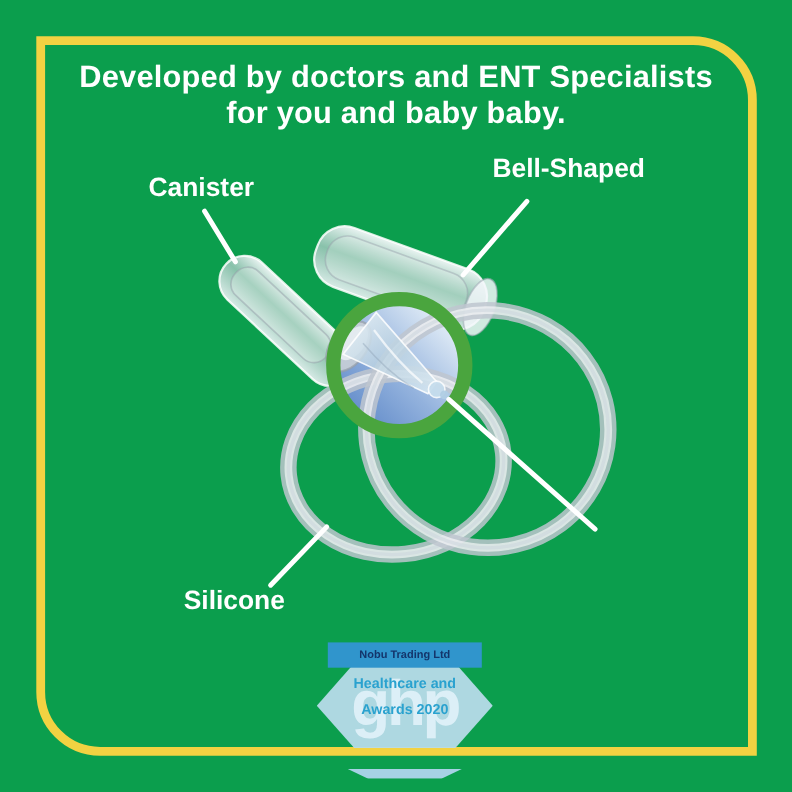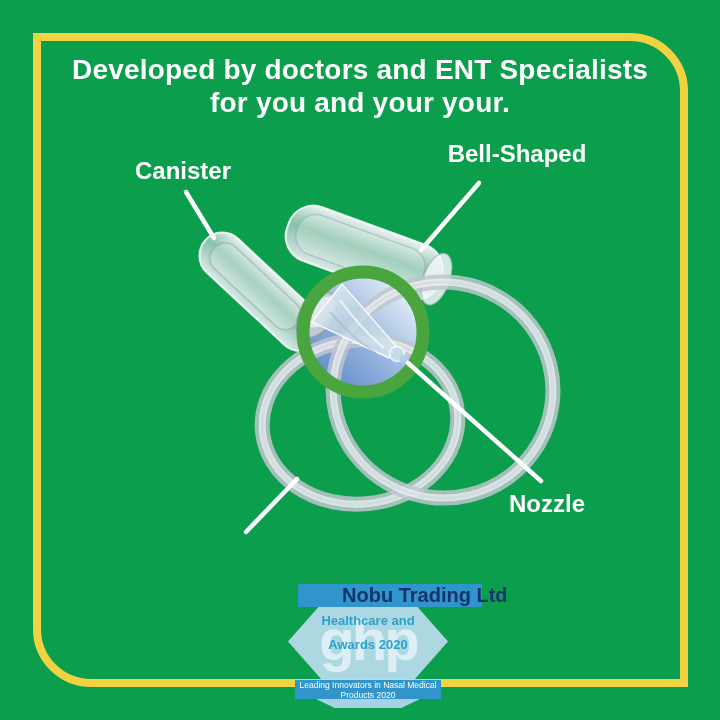--- a/index.html
+++ b/index.html
@@ -53,23 +53,22 @@
   }
   .badge-award-text{
     position:absolute;left:0;top:25px;width:160px;text-align:center;
     color:var(--badge-award-text,#2aa2cf);
     font-size:13px;line-height:23.5px;font-weight:600;
   }
   .badge-company{
     position:absolute;left:10px;top:0;width:140px;height:23px;
     background:var(--badge-bar-blue,#3095cc);
     color:var(--badge-company-text,#14356b);
-    font-size:20px;font-weight:700;line-height:23px;text-align:center;
+    font-size:10px;font-weight:700;line-height:23px;text-align:center;
     white-space:nowrap;
-    padding-left:44px;
   }
   .badge-footer{
     position:absolute;left:7px;top:96px;width:146px;height:19px;
     background:var(--badge-bar-blue,#3095cc);
     color:#ffffff;font-size:8.5px;line-height:9.5px;font-weight:400;
     text-align:center;padding-top:1px;box-sizing:border-box;
   }
   .badge-tail{
     position:absolute;left:28px;top:115px;width:104px;height:9px;
     background:var(--badge-tail-blue,#a6d2e5);
@@ -78,21 +77,21 @@
 </style>
 </head>
 <body>
 
 <div class="stage">
 
   <div class="frame"></div>
 
   <div class="heading">
     <div>Developed by doctors and ENT Specialists</div>
-    <div>for you and your your.</div>
+    <div>for you and baby baby.</div>
   </div>
 
   <svg class="product-svg" width="720" height="720" viewBox="0 0 720 720">
     <defs>
       <linearGradient id="plastic" x1="0" y1="0" x2="0" y2="1">
         <stop offset="0" stop-color="#f6f9fb" stop-opacity="0.95"></stop>
         <stop offset="0.45" stop-color="#ccd5dd" stop-opacity="0.65"></stop>
         <stop offset="1" stop-color="#eef3f7" stop-opacity="0.9"></stop>
       </linearGradient>
       <linearGradient id="sky" x1="0" y1="1" x2="1" y2="0">
@@ -149,38 +148,32 @@
       <line x1="297" y1="479" x2="246" y2="532"></line>
     </g>
   </svg>
 
   <div class="part-label label-canister">
     <div>Canister</div>
   </div>
   <div class="part-label label-bell">
     <div>Bell-Shaped</div>
   </div>
-  <div class="part-label label-nozzle">
-    <div>Nozzle</div>
-  </div>
   <div class="part-label label-tube">
+    <div>Silicone</div>
   </div>
 
   <div class="badge">
     <div class="badge-hex">
       <svg width="160" height="77" viewBox="0 0 160 77">
         <polygon points="0,38.5 34,0 126,0 160,38.5 126,77 34,77" fill="var(--badge-hex-blue,#b7dbe9)" fill-opacity="0.95"></polygon>
       </svg>
     </div>
     <div class="badge-watermark">ghp</div>
     <div class="badge-award-text">
       <div>Healthcare and</div>
       <div>Awards 2020</div>
     </div>
     <div class="badge-company">Nobu Trading Ltd</div>
-    <div class="badge-footer">
-      <div>Leading Innovators in Nasal Medical</div>
-      <div>Products 2020</div>
-    </div>
     <div class="badge-tail"></div>
   </div>
 
 </div>
 
 </body></html>

